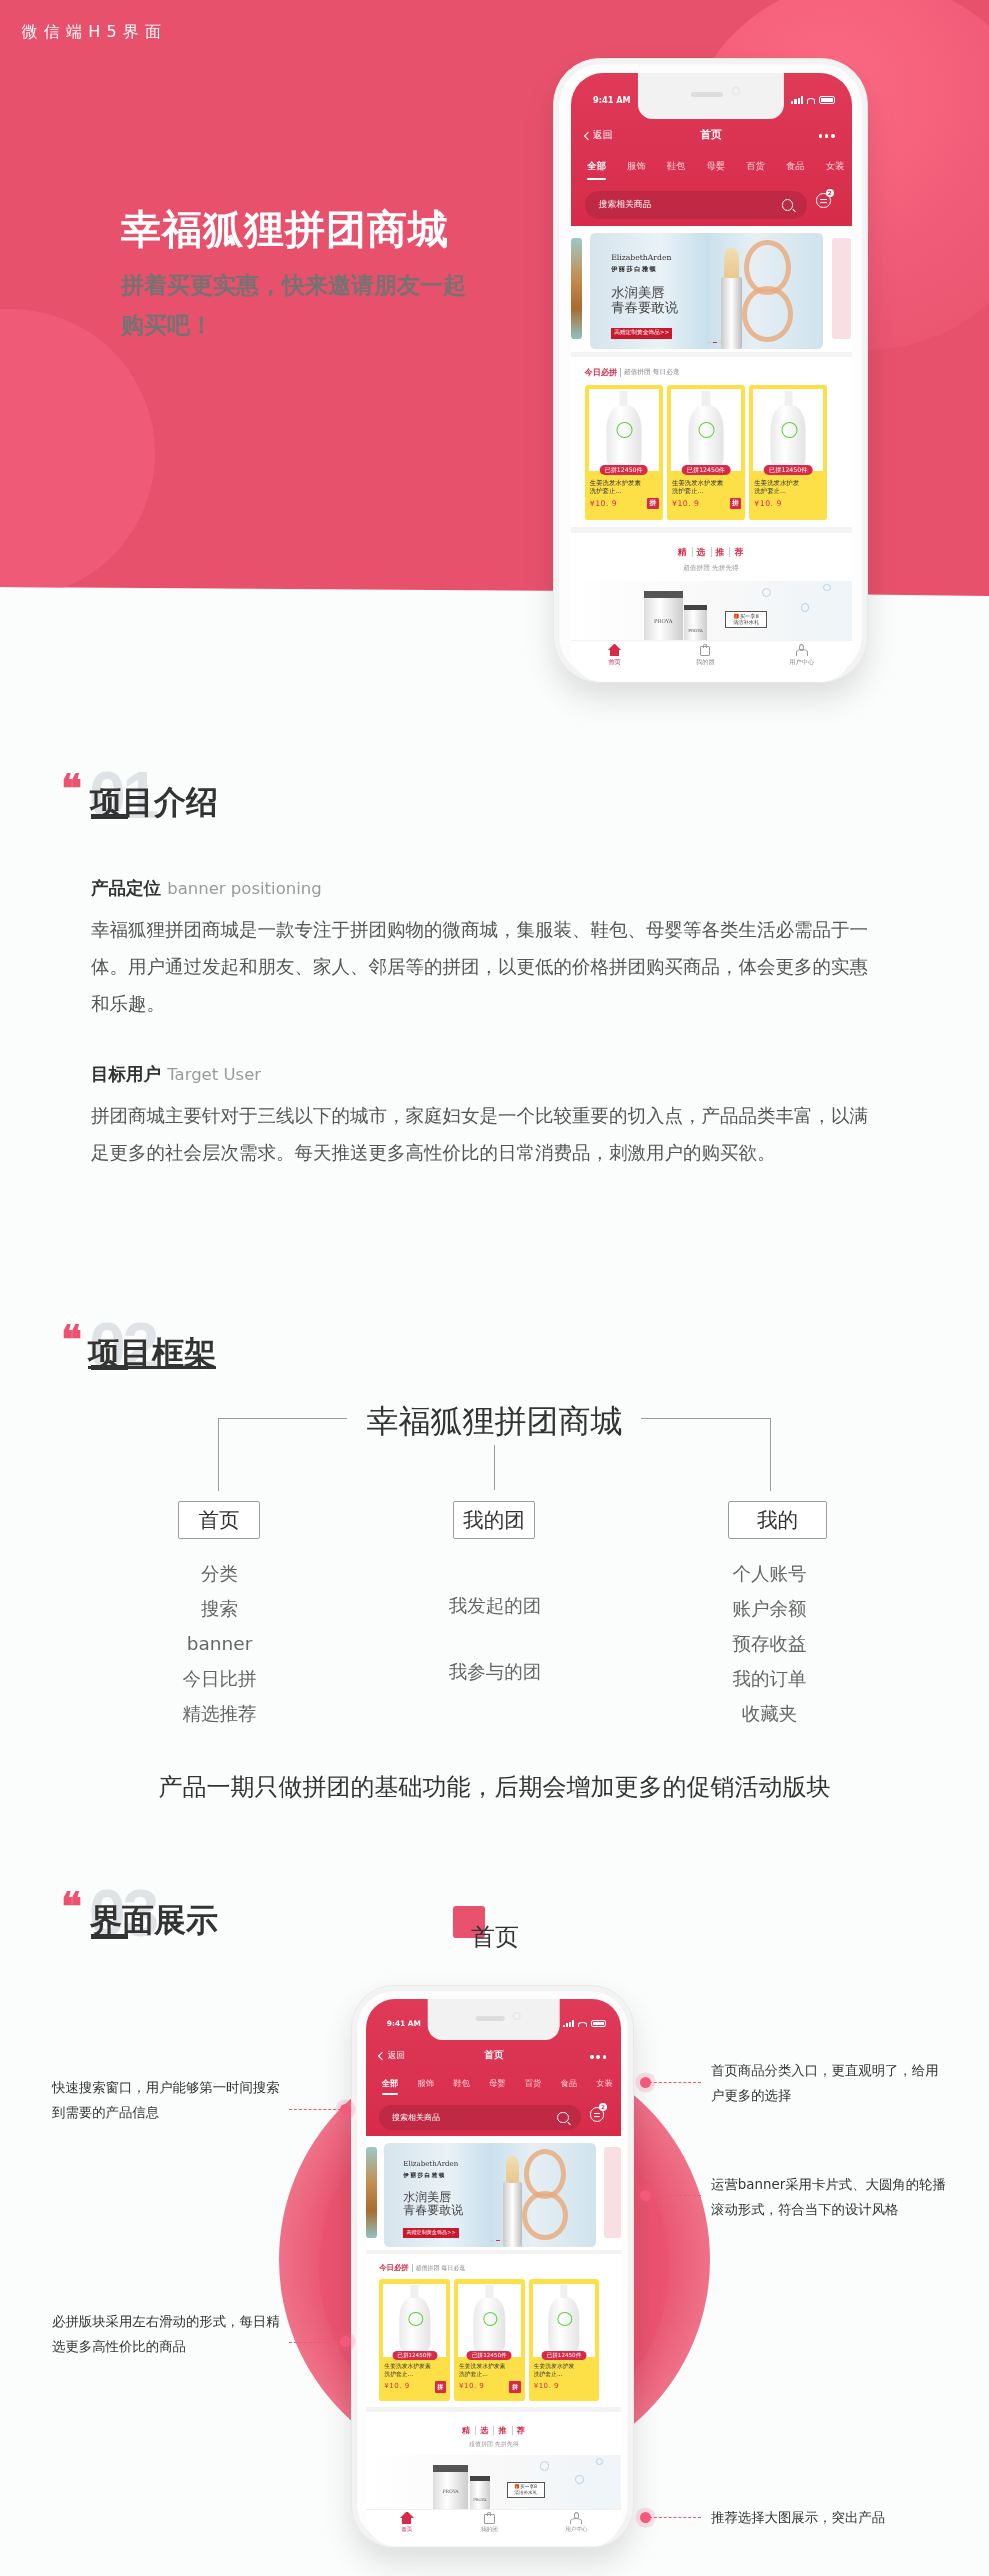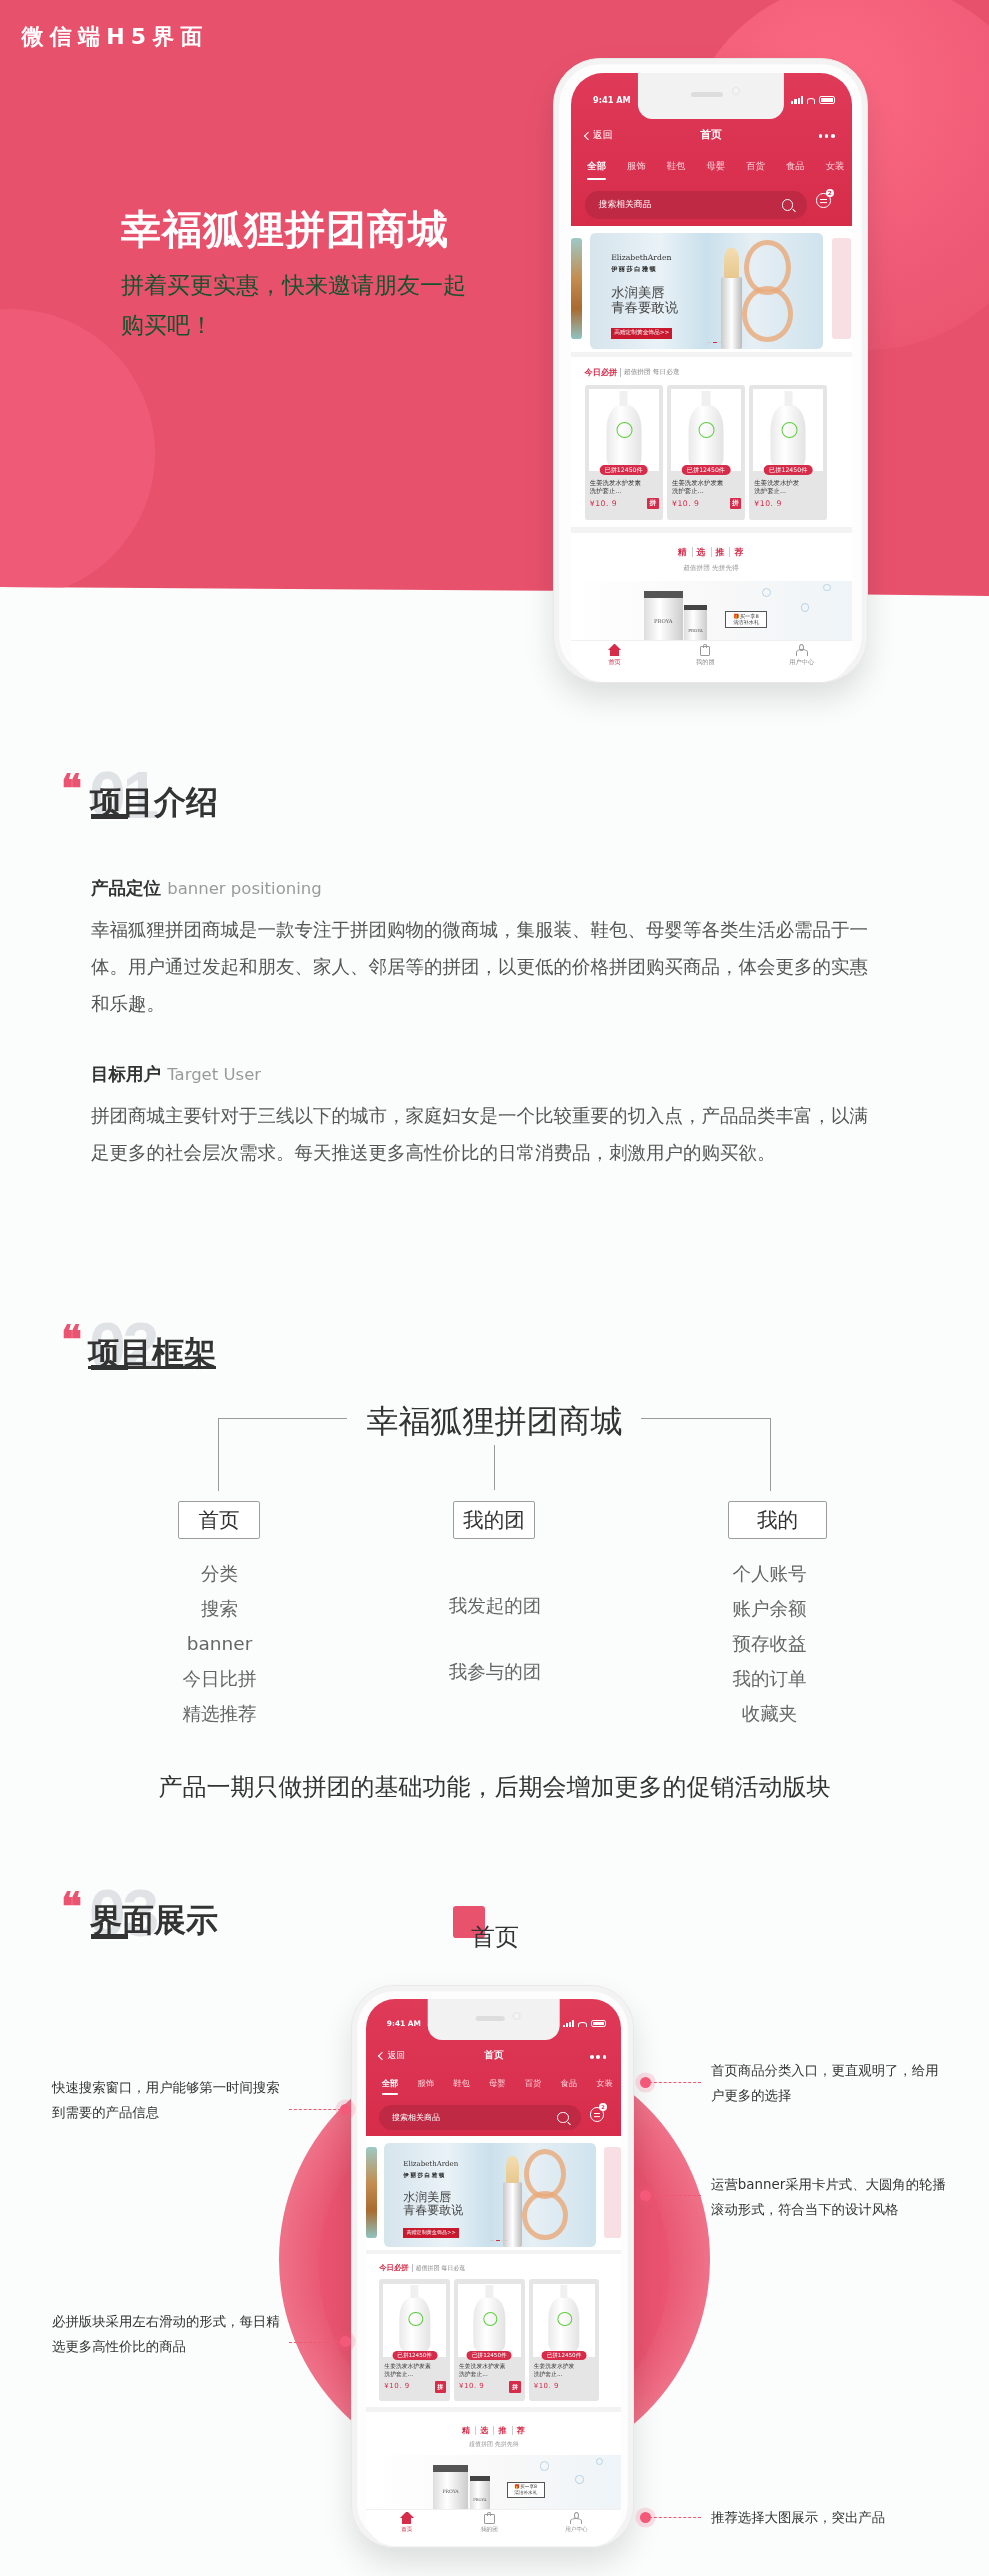--- a/index.html
+++ b/index.html
@@ -3,23 +3,23 @@
 <meta charset="utf-8">
 <style>
 *{box-sizing:border-box;margin:0;padding:0}
 html,body{width:989px;height:2609px;background:#fbfdfd;font-family:"DejaVu Sans","Liberation Sans",sans-serif;overflow:hidden}
 .page{position:relative;width:989px;height:2609px;overflow:hidden;background:#fbfdfd}
 
 
 .hero{position:absolute;left:0;top:0;width:989px;height:598px;background:#e8516c;clip-path:polygon(0 0,100% 0,100% 596px,60% 591px,0 587px)}
 .hero .blob1{position:absolute;right:-62px;top:-20.6px;width:371px;height:371px;border-radius:50%;background:radial-gradient(circle at 40% 30%,#fd6a83,#ee5a75 60%,#e8516c)}
 .hero .blob2{position:absolute;left:-134px;top:309px;width:289px;height:289px;border-radius:50%;background:#ef5b76}
-.hero-caption{position:absolute;left:21.6px;top:21.6px;color:#fff;font-size:22px;letter-spacing:6.2px;font-weight:700}
+.hero-caption{position:absolute;left:21.6px;top:21.6px;color:#fff;font-size:16px;letter-spacing:6.2px;font-weight:400}
 .hero-title{position:absolute;left:121px;top:202px;color:#fff;font-size:40px;font-weight:bold;letter-spacing:1px}
-.hero-sub{position:absolute;left:121px;top:265px;width:350px;color:#14532d;font-size:23px;font-weight:normal;line-height:40px}
+.hero-sub{position:absolute;left:121px;top:265px;width:350px;color:#737373;font-size:23px;font-weight:bold;line-height:40px}
 
 
 .phone{position:absolute;background:#fdfdfd;border:1px solid #e8e8e8;box-shadow:0 15.5px 31px rgba(0,0,0,.12),inset 0 0 0 5.2px #f3f3f3;overflow:hidden}
 .phone .screen{position:absolute;background:#fff;overflow:hidden}
 .notch{position:absolute;top:0;left:50%;transform:translateX(-50%);background:#f2f2f2;border-radius:0 0 14.4px 14.4px;z-index:5}
 .notch .speaker{position:absolute;background:#ddd;border-radius:3.1px}
 .notch .cam{position:absolute;border-radius:50%;border:1px solid #e2e2e2;background:#f4f4f4}
 .p-head{position:absolute;left:0;top:0;width:100%;background:linear-gradient(180deg,#df3a58,#d62c4a)}
 .p-status{position:absolute;color:#fff;font-weight:bold}
 .p-status-right{position:absolute;display:flex;align-items:flex-end;gap:4.1px}
@@ -57,21 +57,21 @@
 .p-banner .dots i{display:block;height:1px;background:#ccc}
 .p-banner .dots i.on{background:#d62c4a}
 .p-side{position:absolute;border-radius:3.1px;overflow:hidden}
 .p-side.left{background:linear-gradient(#9dc9c6,#c48d4f 40%,#a96b2f 70%,#8fc3c2)}
 .p-side.right{background:#f7dfe3}
 .p-sec-title{position:absolute;display:flex;align-items:center;white-space:nowrap}
 .p-sec-title .main{color:#d62c4a;font-weight:bold}
 .p-sec-title .bar{display:inline-block;width:0.5px;background:#bbb}
 .p-sec-title .sub{color:#888}
 .p-cards{position:absolute;display:flex}
-.p-card{position:relative;background:#e5e5e5;border-radius:3.1px;flex:none}
+.p-card{position:relative;background:#fde047;border-radius:3.1px;flex:none}
 .p-card .img{position:absolute;left:4.1px;right:4.1px;top:4.1px;background:#fff}
 .p-card .bottle{position:absolute;left:50%;transform:translateX(-50%);background:linear-gradient(90deg,#e9e9e9,#fff 40%,#e3e3e3);border-radius:40% 40% 16% 16%}
 .p-card .bottle::before{content:"";position:absolute;left:38%;right:38%;top:-22%;height:24%;background:#f0f0f0}
 .p-card .bottle::after{content:"";position:absolute;left:30%;width:40%;top:28%;height:22%;border-radius:50%;border:1.5px solid #5ccf3b}
 .p-card .sold{position:absolute;left:50%;transform:translateX(-50%);background:#d62c4a;color:#fff;border-radius:10.3px;white-space:nowrap;text-align:center}
 .p-card .name{position:absolute;color:#333;line-height:1.25}
 .p-card .price{position:absolute;color:#d62c4a;letter-spacing:0.5px}
 .p-card .pin{position:absolute;background:#d62c4a;color:#fff;font-weight:bold;text-align:center;border-radius:1px}
 .p-gap{position:absolute;left:0;width:100%;background:#f3f3f3}
 .p-feat-title{position:absolute;left:0;width:100%;text-align:center;color:#d62c4a;font-weight:bold}

